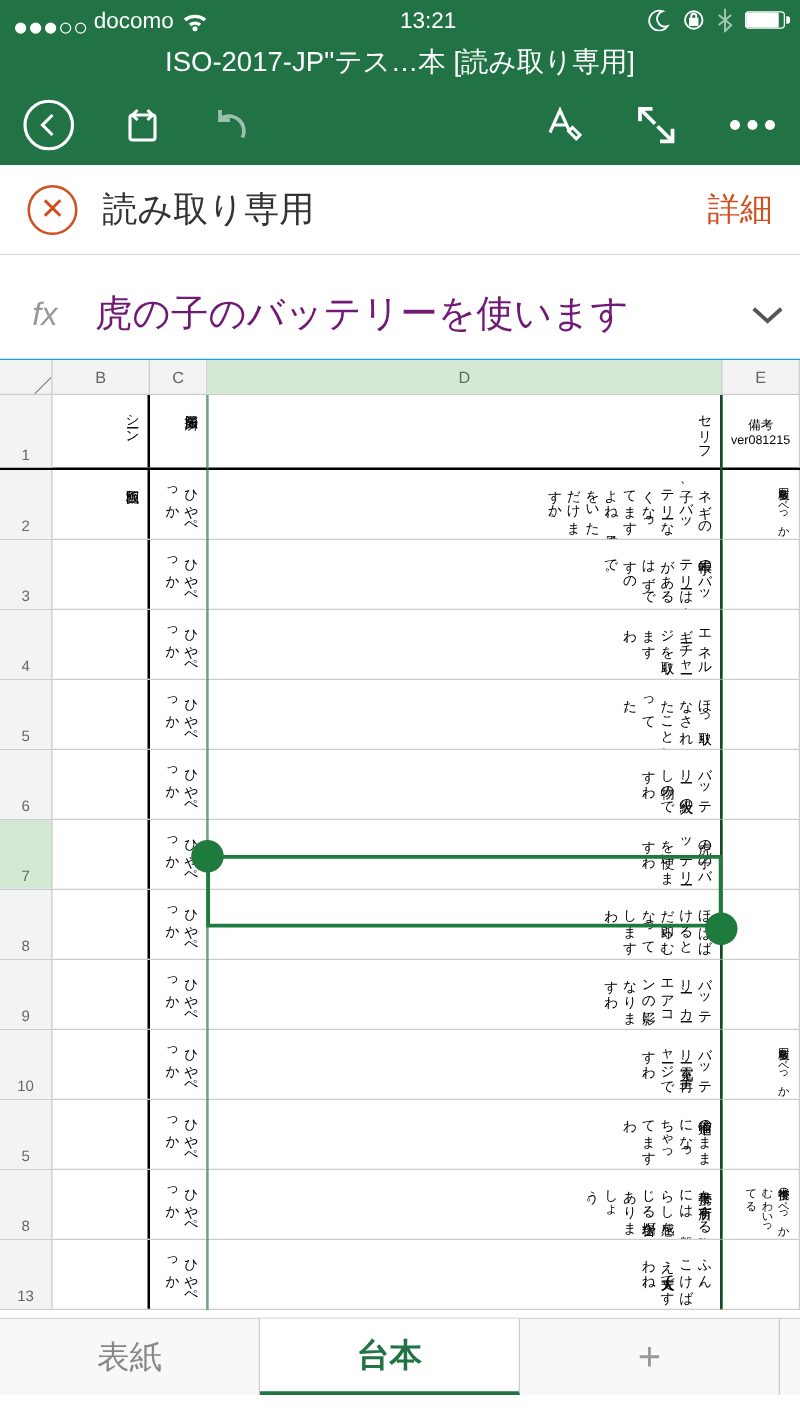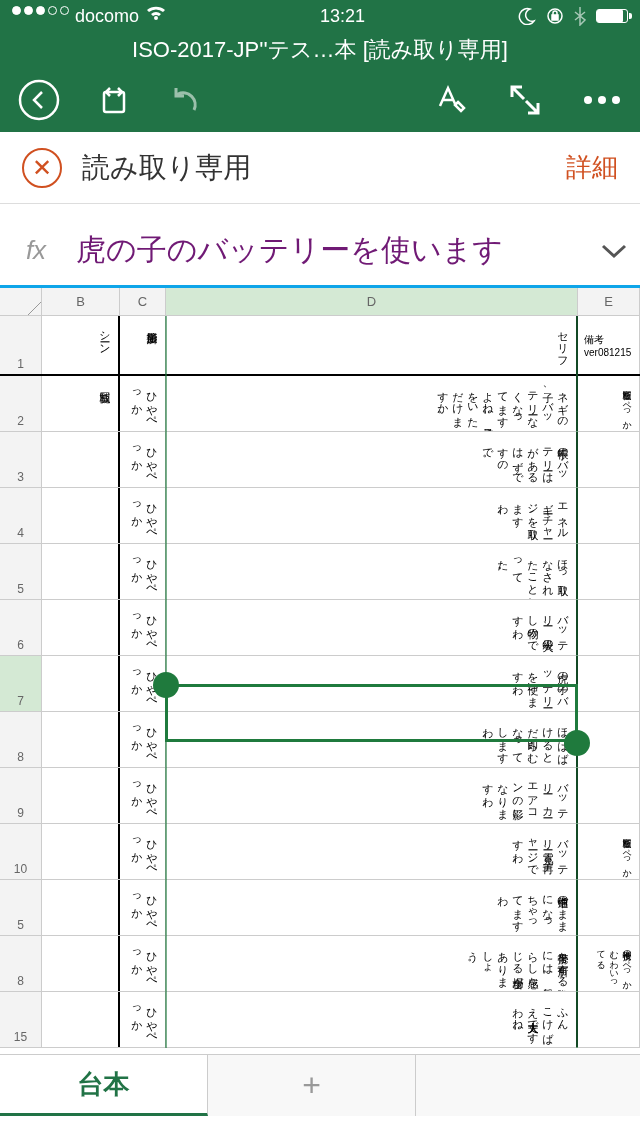--- a/index.html
+++ b/index.html
@@ -1,19 +1,19 @@
 <!DOCTYPE html>
 <html><head>
   <meta charset="utf-8">
   <style>
     * { margin: 0; padding: 0; box-sizing: border-box; }
     body { font-family: -apple-system, "Hiragino Sans", sans-serif; width: 640px; height: 1136px; overflow: hidden; background: #fff; }
     
     .status-bar { height: 32px; background: #217346; display: flex; align-items: center; justify-content: space-between; padding: 0 12px; color: #fff; font-size: 18px; font-weight: 500; }
-    .status-left { display: flex; align-items: flex-start; gap: 6px; }
+    .status-left { display: flex; align-items: flex-end; gap: 6px; }
     .signal-dots { display: flex; gap: 3px; }
     .dot { width: 9px; height: 9px; border-radius: 50%; border: 1px solid #fff; }
     .dot.filled { background: #fff; }
     .status-right { display: flex; align-items: center; gap: 10px; }
     .battery { width: 32px; height: 14px; border: 1.5px solid #fff; border-radius: 3px; position: relative; }
     .battery::after { content: ''; position: absolute; right: -5px; top: 3px; width: 3px; height: 6px; background: #fff; border-radius: 0 2px 2px 0; }
     .battery-fill { background: #fff; height: 100%; width: 85%; border-radius: 1px; }
     
     .title-bar { height: 36px; background: #217346; color: #fff; display: flex; align-items: center; justify-content: center; font-size: 22px; }
     
@@ -22,21 +22,21 @@
     .toolbar-right { display: flex; gap: 40px; align-items: center; }
     .icon-btn { color: #fff; cursor: pointer; display: flex; align-items: center; justify-content: center; }
     .icon-btn.dim { opacity: 0.55; }
     
     .banner { height: 72px; background: #fff; border-bottom: 1px solid #ddd; display: flex; align-items: center; padding: 0 22px; justify-content: space-between; }
     .banner-left { display: flex; align-items: center; gap: 20px; }
     .banner-icon { width: 40px; height: 40px; border: 2.5px solid #d05020; border-radius: 50%; display: flex; align-items: center; justify-content: center; color: #d05020; font-size: 24px; font-weight: 300; }
     .banner-text { font-size: 28px; color: #333; }
     .banner-link { color: #d05020; font-size: 26px; font-weight: 500; }
     
-    .formula-bar { height: 72px; display: flex; align-items: center; padding: 0 12px; border-bottom: 3px solid #0ea5e9; gap: 16px; margin-top: 12px; }
+    .formula-bar { height: 72px; display: flex; align-items: center; padding: 0 12px; border-bottom: 1px solid #0ea5e9; gap: 16px; margin-top: 12px; }
     .fx-label { font-style: italic; color: #999; font-size: 26px; width: 48px; text-align: center; }
     .formula-text { color: #701a75; font-size: 30px; flex: 1; white-space: nowrap; overflow: hidden; }
     .chevron { color: #666; }
     
     .sheet { position: relative; height: 766px; background: #fff; overflow: hidden; }
     .col-headers { display: flex; height: 28px; background: #f3f3f3; border-bottom: 1px solid #ccc; font-size: 13px; color: #666; }
     .corner { width: 42px; border-right: 1px solid #ccc; background: linear-gradient(135deg, transparent 50%, #999 50%, #999 55%, transparent 55%); background-size: 14px 14px; background-position: bottom right; background-repeat: no-repeat; }
     .col-h { border-right: 1px solid #ccc; text-align: center; line-height: 28px; }
     .col-h.active { background: #d4e9d4; }
     .col-b { width: 78px; }
@@ -166,21 +166,21 @@
     <div class="col-h col-c">C</div>
     <div class="col-h col-d active">D</div>
     <div class="col-h col-e">E</div>
   </div>
   <div class="grid-body">
     <div class="row r1">
       <div class="row-h">1</div>
       <div class="cell col-b vtext">シーン</div>
       <div class="cell col-c vtext">撮影箇所</div>
       <div class="cell col-d vtext">セリフ</div>
-      <div class="cell col-e" style="font-size:10px;">備考
+      <div class="cell col-e" style="font-size:10px;text-align:center">備考
 ver081215</div>
     </div>
     <div class="row rn">
         <div class="row-h">2</div>
         <div class="cell col-b vtext">回覧板</div>
         <div class="cell col-c vtext">ひやぺっか</div>
         <div class="cell col-d vtext">ネギの子、バッテリーなくなってますよね。予備をいただけますか。</div>
         <div class="cell col-e vtext" style="font-size:9px">回覧板をペっか</div>
       </div>
     <div class="row rn">
@@ -247,32 +247,33 @@
         <div class="cell col-e"></div>
       </div>
     <div class="row rn">
         <div class="row-h">8</div>
         <div class="cell col-b"></div>
         <div class="cell col-c vtext">ひやぺっか</div>
         <div class="cell col-d vtext">携帯を所有する際には、磐らし感を感じる場合がありましょう。</div>
         <div class="cell col-e vtext" style="font-size:9px">携帯後のペっかむわいってる</div>
       </div>
     <div class="row rn">
-        <div class="row-h">15</div>
+        <div class="row-h">13</div>
         <div class="cell col-b"></div>
         <div class="cell col-c vtext">ひやぺっか</div>
         <div class="cell col-d vtext">ふん、こけばえ大丈夫ですわね。</div>
         <div class="cell col-e"></div>
       </div>
 
     <div class="selection" style="left:165px;top:368px;width:413px;height:58px"></div>
     <div class="sel-handle" style="left:153px;top:356px"></div>
     <div class="sel-handle" style="left:564px;top:414px"></div>
 
     <div style="position:absolute;left:165px;top:0;width:2px;height:100%;background:#1f7a3d;opacity:0.6"></div>
     <div style="position:absolute;left:576px;top:0;width:2px;height:100%;background:#1f7a3d;opacity:0.6"></div>
   </div>
 </div>
 
 <div class="tabs">
+  <div class="tab inactive">表紙</div>
   <div class="tab active">台本</div>
   <div class="tab add">+</div>
 </div>
 
 </body></html>

